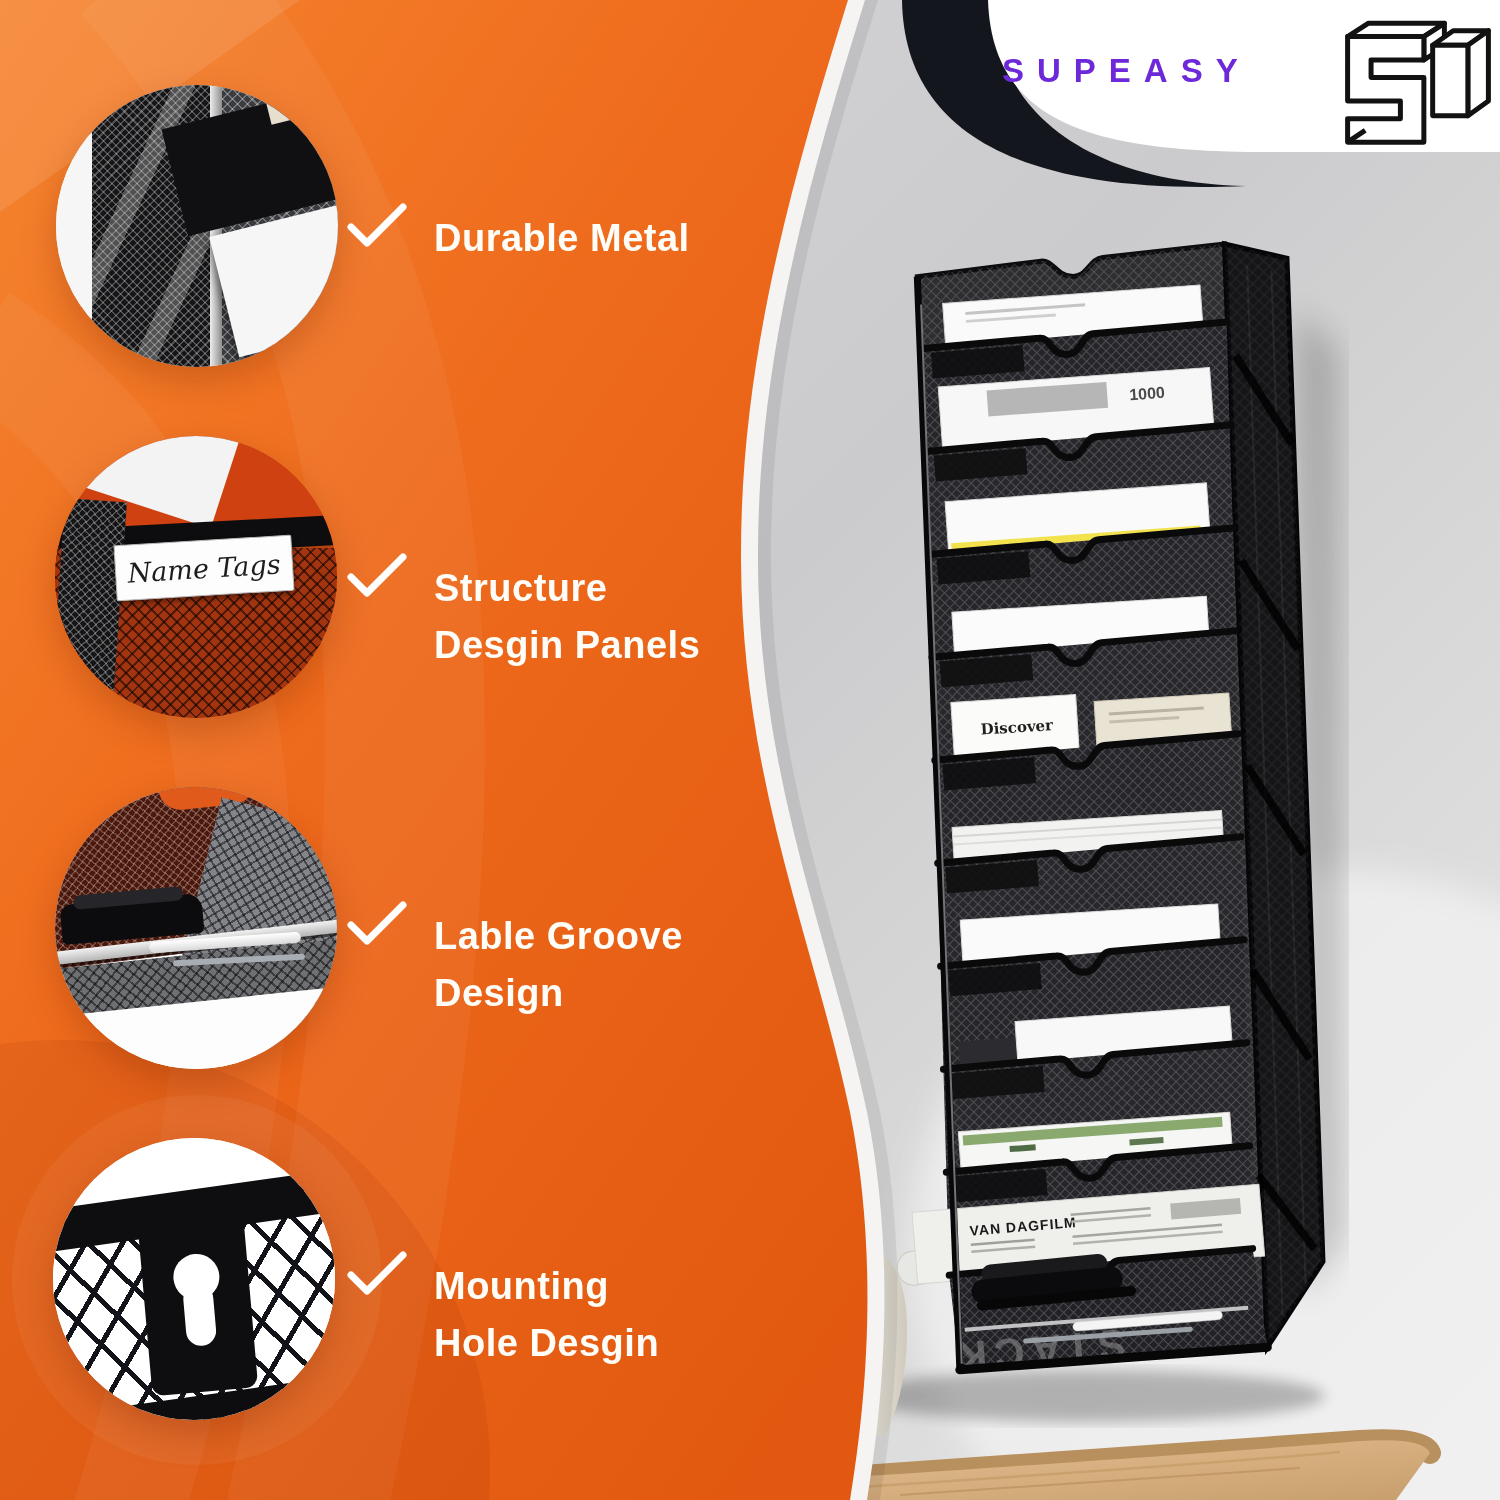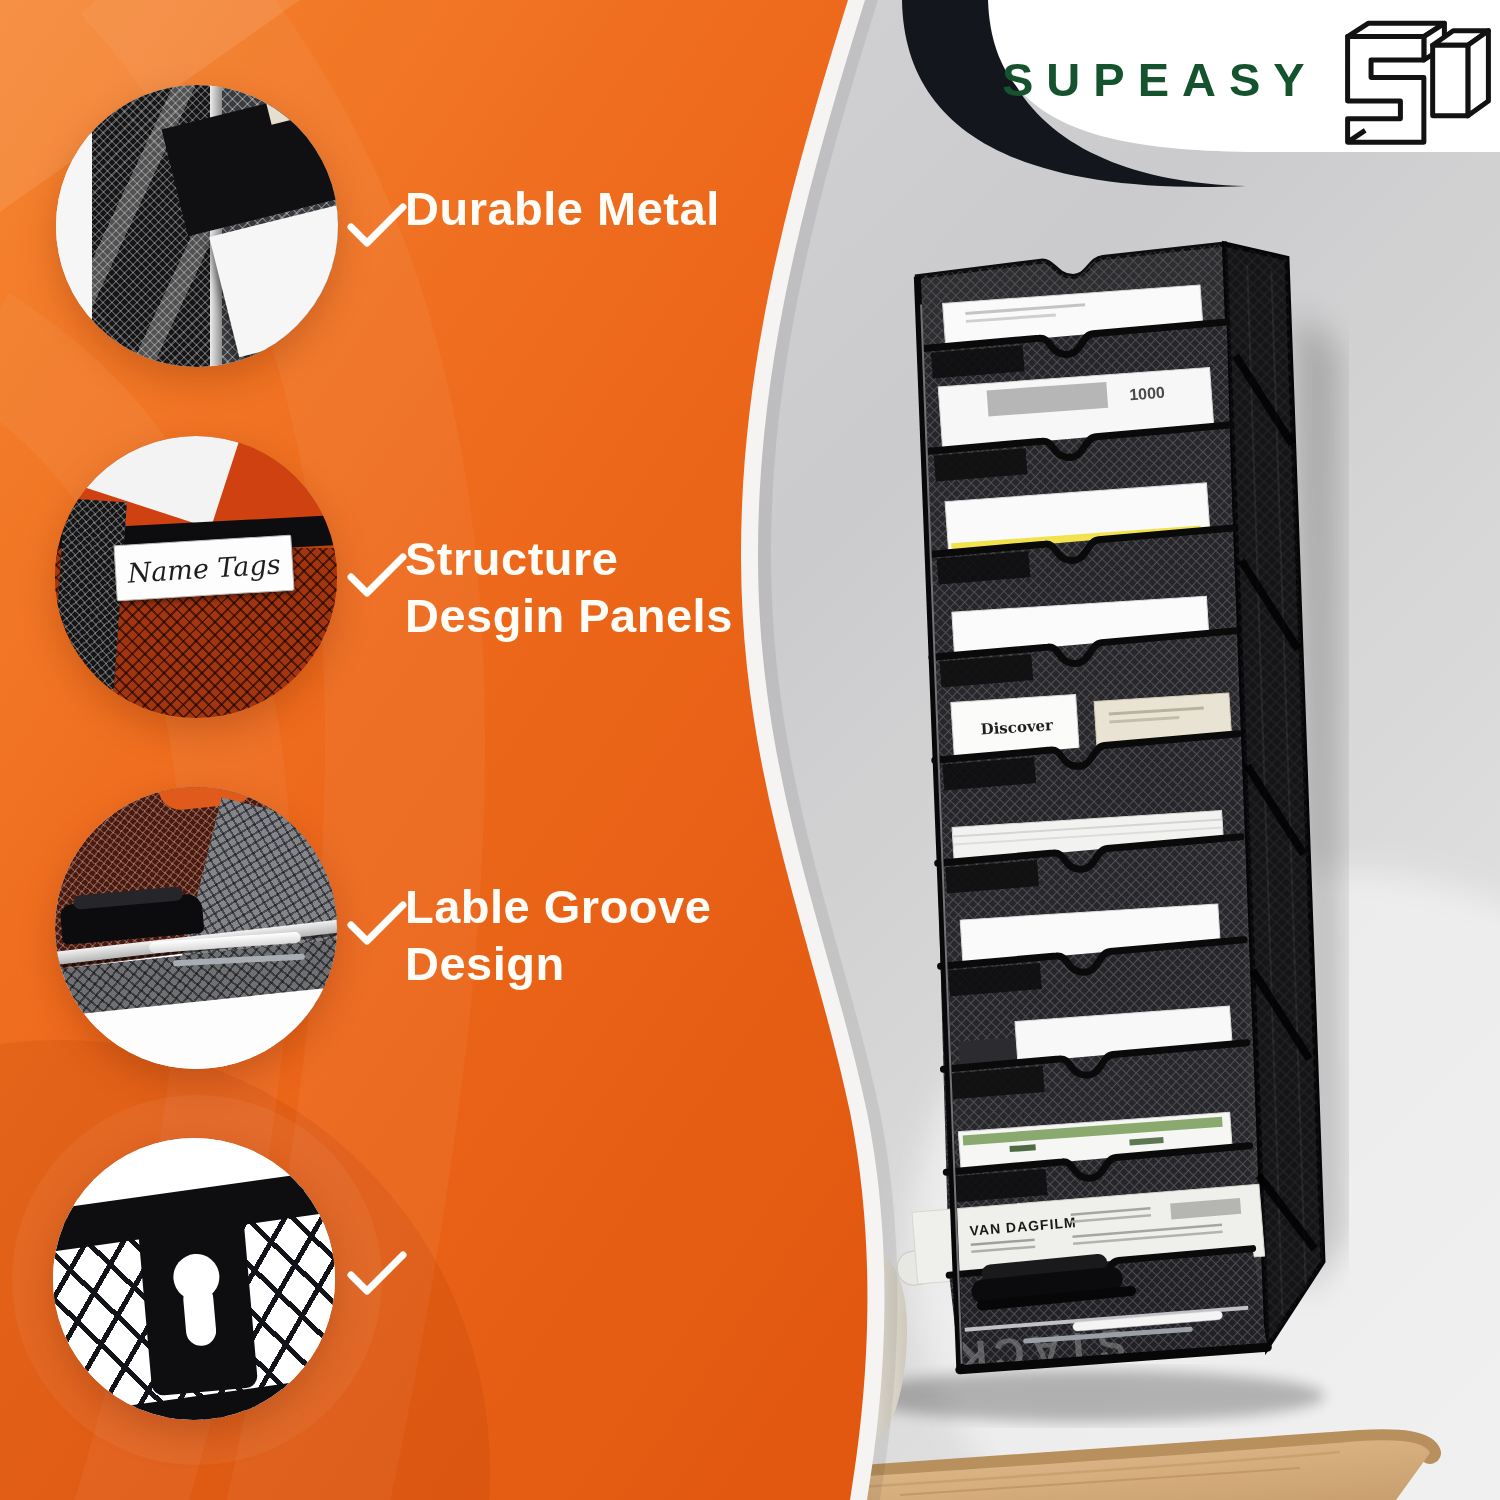--- a/index.html
+++ b/index.html
@@ -2,27 +2,27 @@
 <html><head>
 <meta charset="utf-8">
 <style>
   html,body{margin:0;padding:0;}
   body{width:1500px;height:1500px;font-family:"Liberation Sans",sans-serif;}
   .stage{position:relative;width:1500px;height:1500px;overflow:hidden;background:#d3d3d5;}
   .stage svg{display:block;}
   .abs{position:absolute;}
 
   
-  .logo-text{position:absolute;left:1002px;top:52px;font-size:47px;font-weight:bold;
-    letter-spacing:13px;color:#14532d;}
+  .logo-text{position:absolute;left:1002px;top:52px;font-size:33px;font-weight:bold;
+    letter-spacing:13px;color:#6d28d9;}
   .logo-icon{position:absolute;left:1344px;top:16px;width:148px;height:132px;}
 
   
-  .feat-title{position:absolute;left:405px;width:430px;color:#fffdf8;font-weight:bold;
-    font-size:47px;line-height:57px;letter-spacing:.5px;}
+  .feat-title{position:absolute;left:434px;width:430px;color:#fffdf8;font-weight:bold;
+    font-size:38px;line-height:57px;letter-spacing:.5px;margin-top:30px;}
   .feat-check{position:absolute;left:346px;width:62px;height:50px;}
 
   
   .pc{position:absolute;width:282px;height:282px;border-radius:50%;overflow:hidden;
       box-shadow:0 14px 34px rgba(120,35,0,.28);}
   .pc *{position:absolute;}
   .meshDark{background-color:#151517;
     background-image:repeating-linear-gradient(45deg,rgba(255,255,255,.25) 0 1.5px,transparent 1.5px 6px),
                      repeating-linear-gradient(-45deg,rgba(255,255,255,.25) 0 1.5px,transparent 1.5px 6px);}
   .meshMid{background-color:#3b3c40;
@@ -347,14 +347,18 @@
     <polyline points="5,27 21,43 57,7" fill="none" stroke="#ffffff" stroke-width="7" stroke-linecap="round" stroke-linejoin="round"></polyline>
   </svg>
   <div class="feat-title" style="top:878px;">
     <span>Lable Groove</span><br>
     <span>Design</span>
   </div>
 
   <svg class="feat-check" style="top:1248px;" viewBox="0 0 62 50">
     <polyline points="5,27 21,43 57,7" fill="none" stroke="#ffffff" stroke-width="7" stroke-linecap="round" stroke-linejoin="round"></polyline>
   </svg>
+  <div class="feat-title" style="top:1228px;">
+    <span>Mounting</span><br>
+    <span>Hole Desgin</span>
+  </div>
 
 </div>
 
 </body></html>

